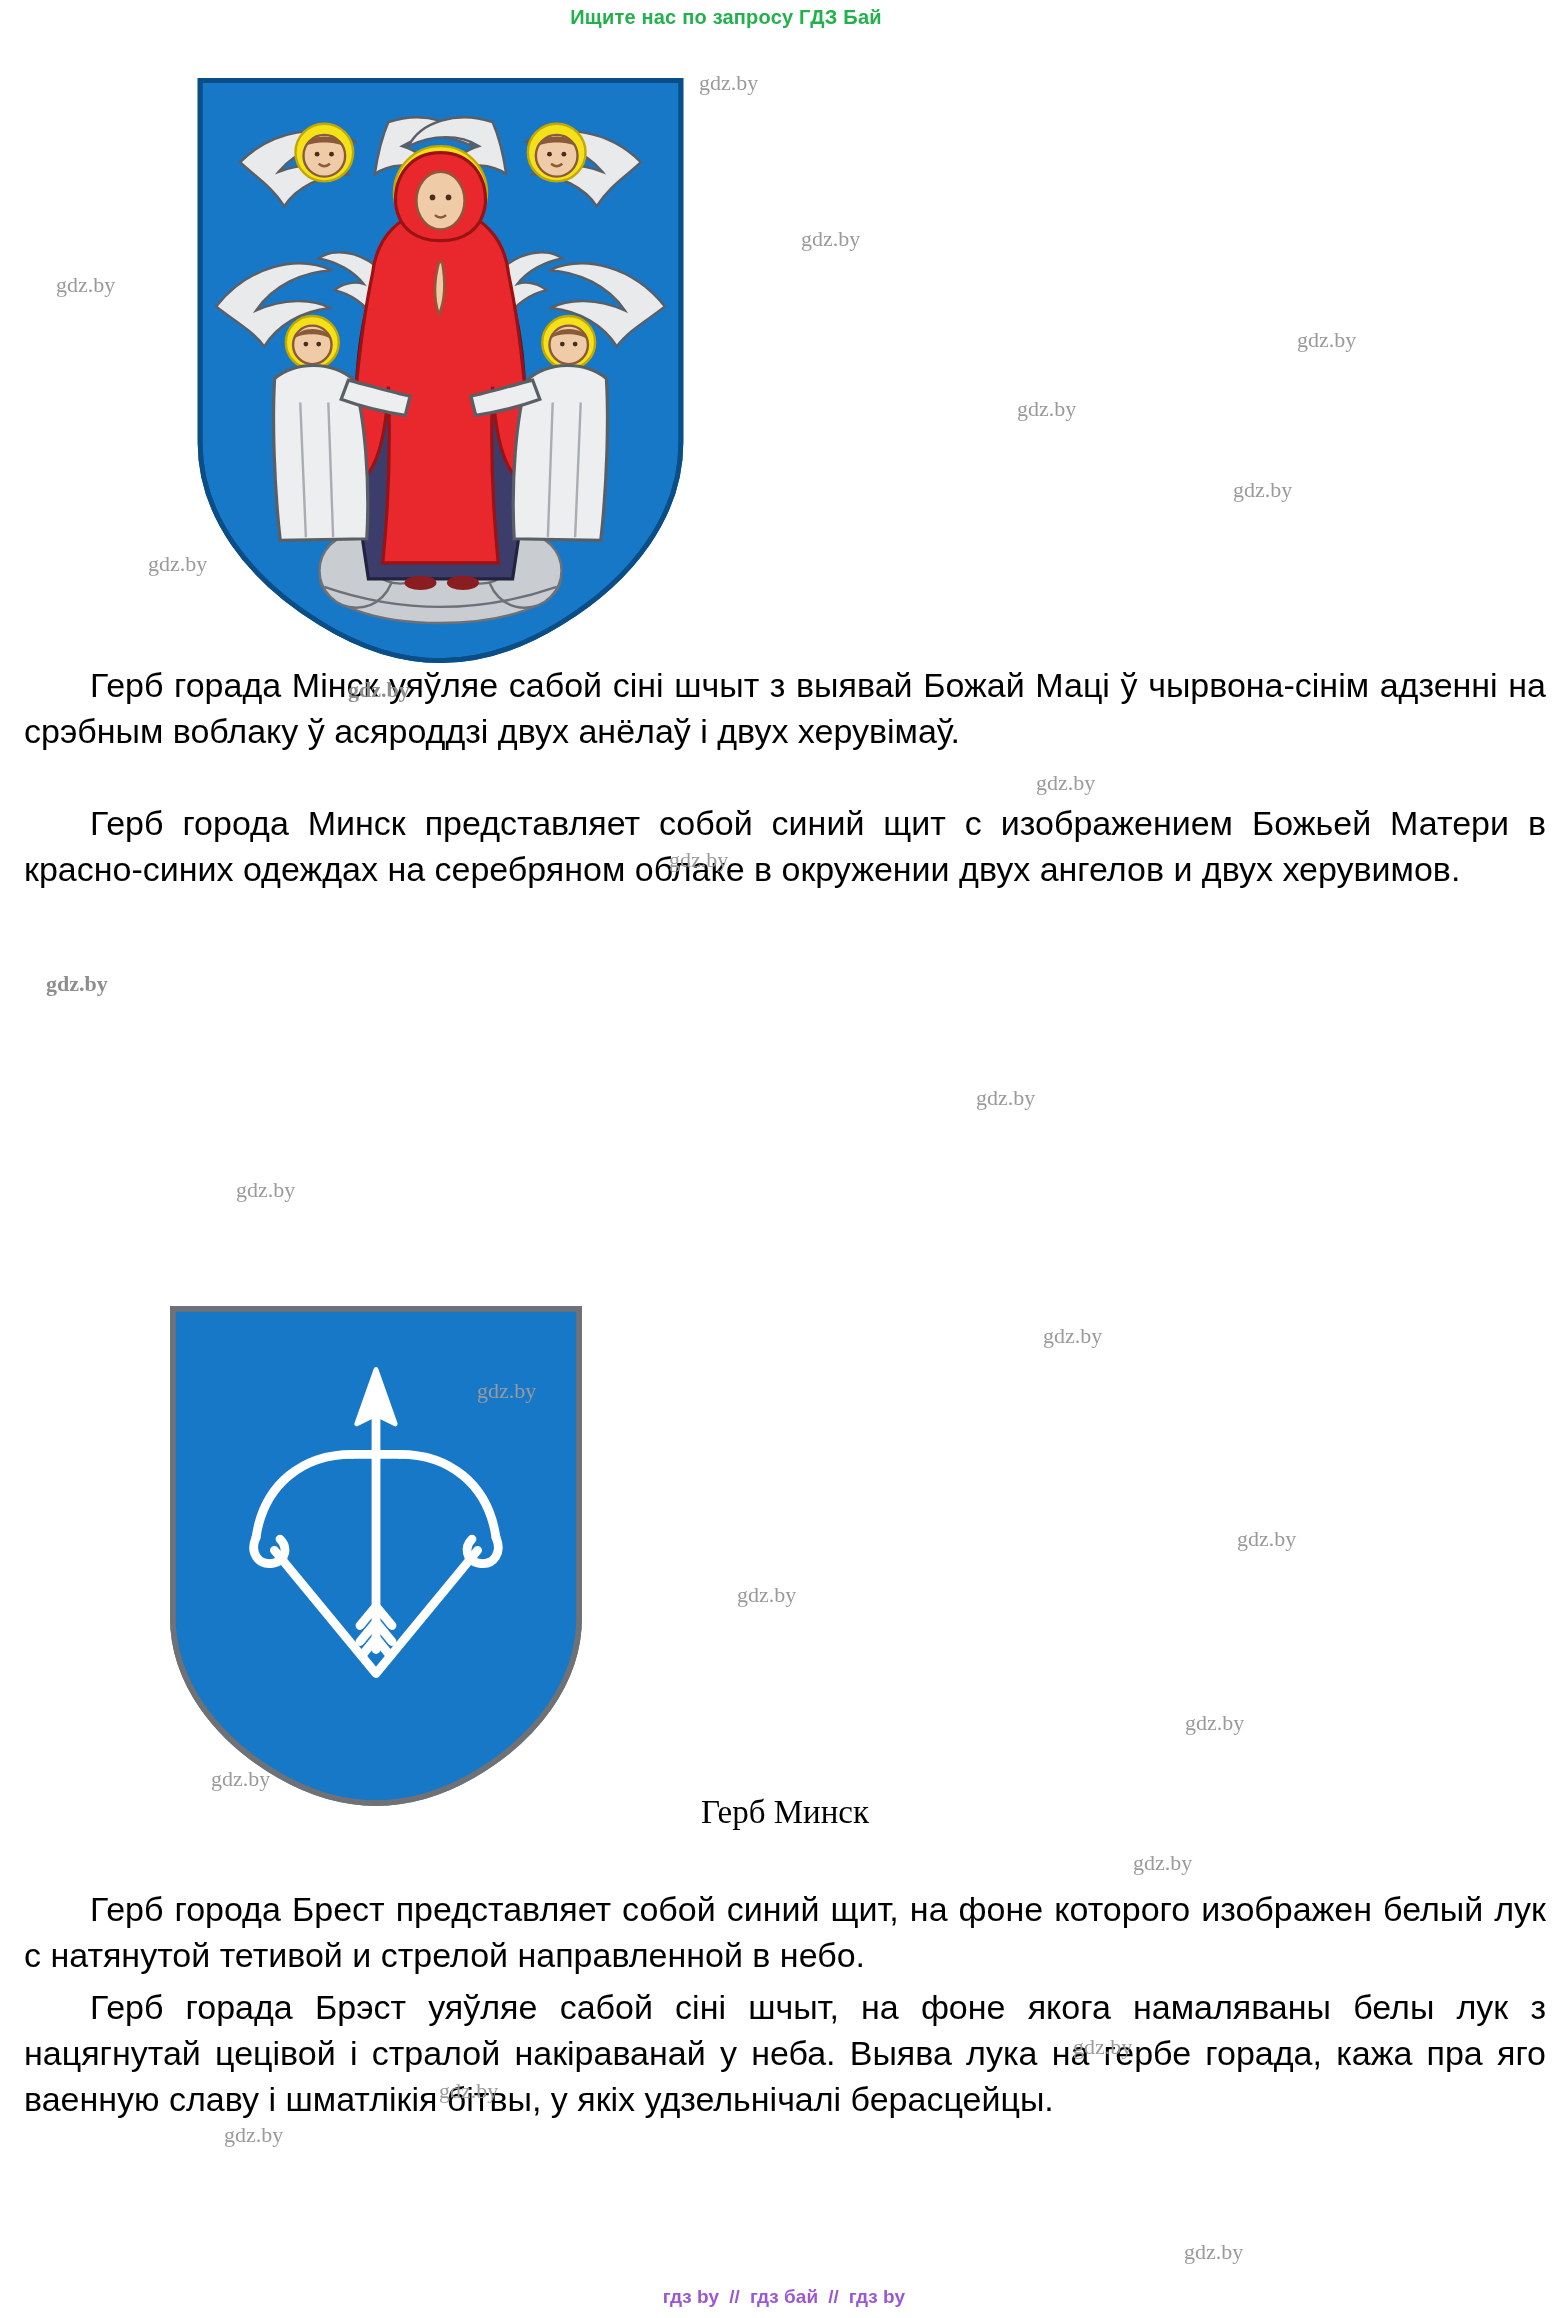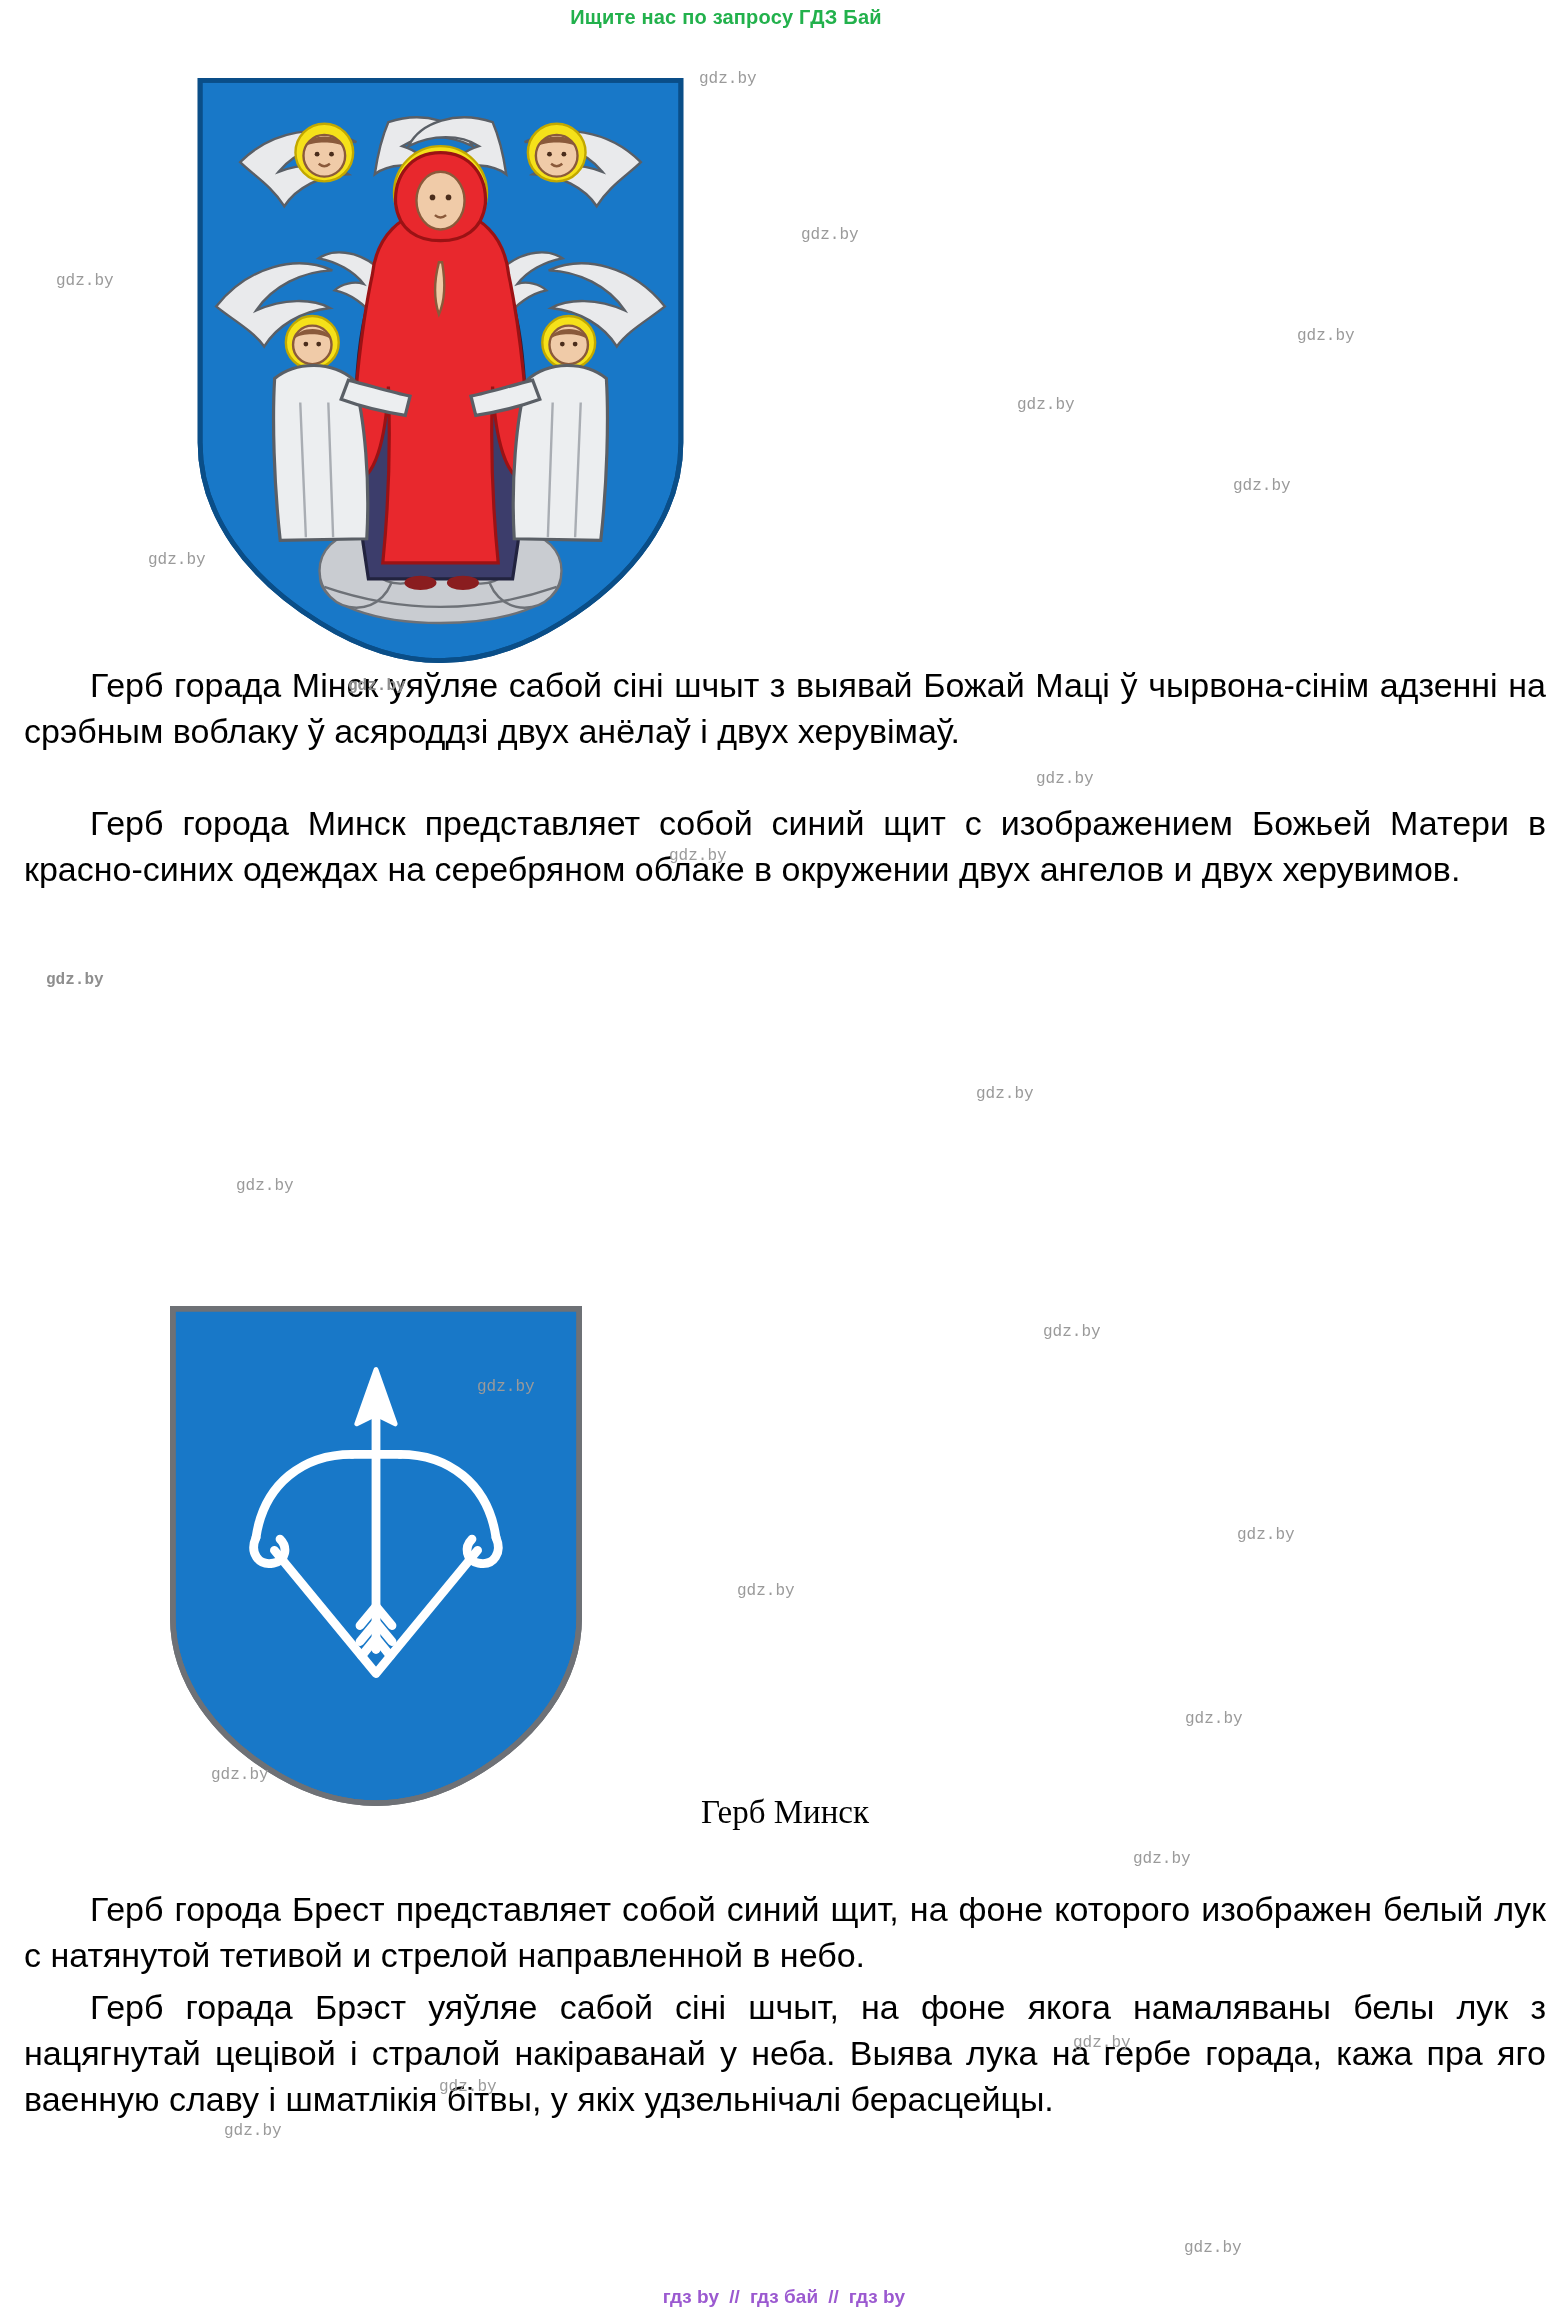--- a/index.html
+++ b/index.html
@@ -45,22 +45,22 @@
     color: #9b59d0;
   }
   .bottom-banner .sep {
     color: #9b59d0;
     font-weight: bold;
     padding: 0 4.8px;
   }
   
   .wm {
     position: absolute;
-    font-family: Liberation Mono, monospace;
-    font-size: 16px;
+    font-family: Liberation Serif, serif;
+    font-size: 22px;
     color: #9a9a9a;
     white-space: nowrap;
     pointer-events: none;
   }
   .wm.b { font-weight: bold; color: #8e8e8e; }
   
   .content {
     position: absolute;
     left: 24px;
     width: 1522px;

